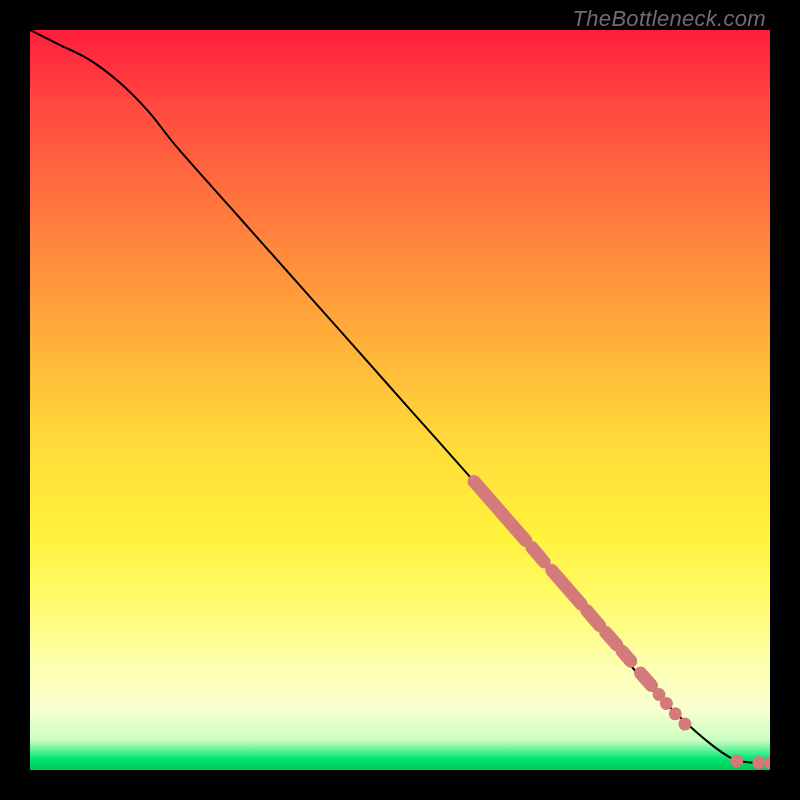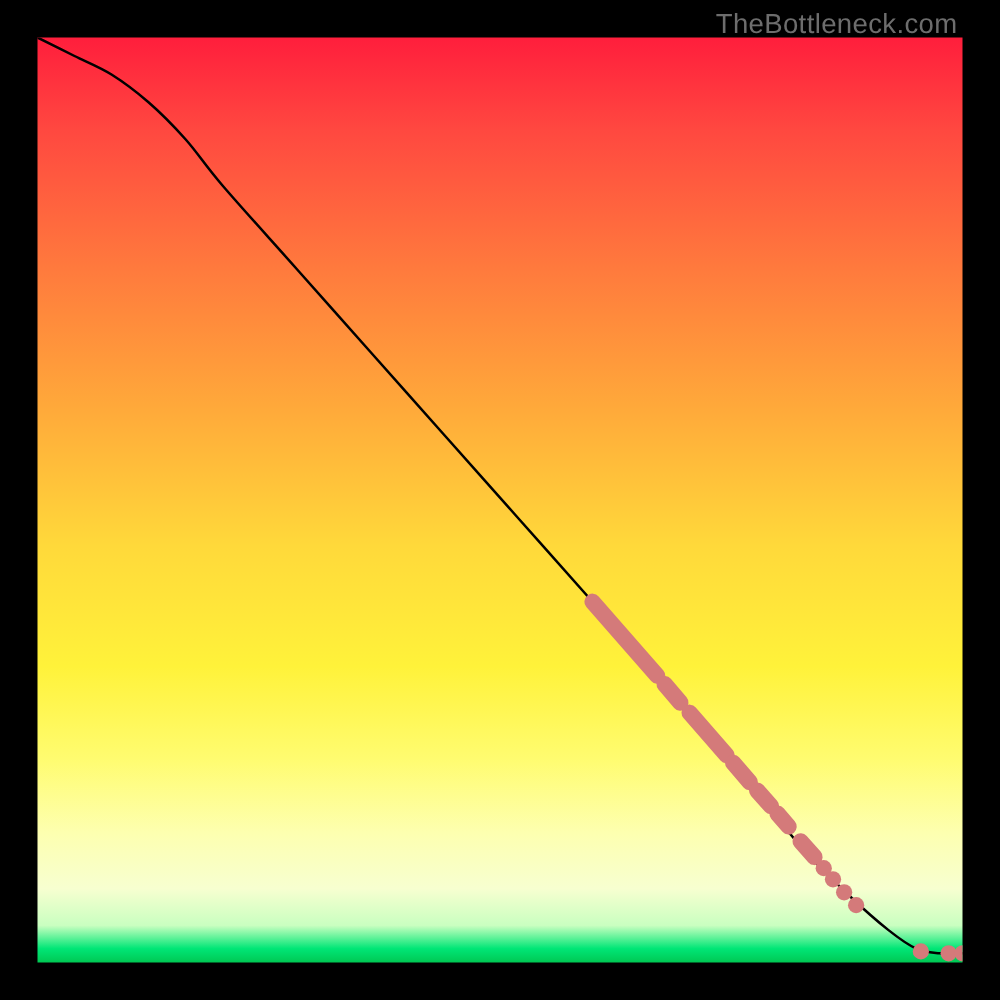--- a/index.html
+++ b/index.html
@@ -33,20 +33,21 @@
     );
   }
   .watermark {
     position: absolute;
     top: 6px;
     right: 34px;
     font-family: Arial, Helvetica, sans-serif;
     font-size: 22px;
     color: #6d6d6d;
     letter-spacing: 0.3px;
+    font-style: italic;
   }
   svg.overlay {
     position: absolute;
     left: 0; top: 0;
     width: 740px; height: 740px;
   }
   .curve {
     fill: none;
     stroke: #000;
     stroke-width: 2;

